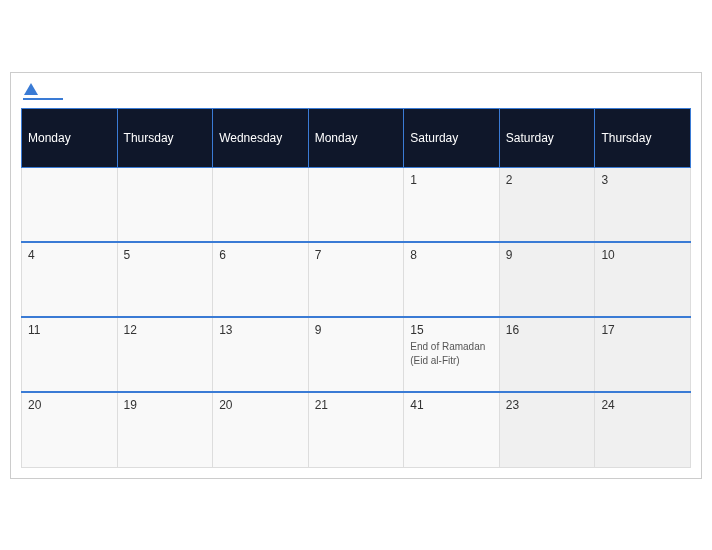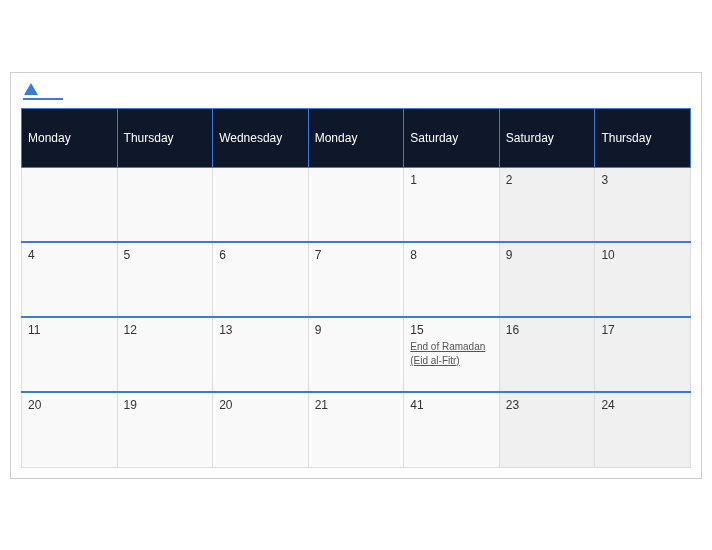--- a/index.html
+++ b/index.html
@@ -87,21 +87,20 @@
     .day-number {
       font-size: 12px;
       color: #333;
       display: block;
       margin-bottom: 2px;
     }
     .event-text {
       font-size: 10px;
       color: #555;
       line-height: 1.3;
-      text-decoration: underline;
     }
     .calendar-grid tbody tr td {
       border-top: 2px solid #3a7bd5;
     }
     .calendar-grid tbody tr:first-child td {
       border-top: none;
     }
     .logo-wrapper {
       display: flex;
       flex-direction: column;

